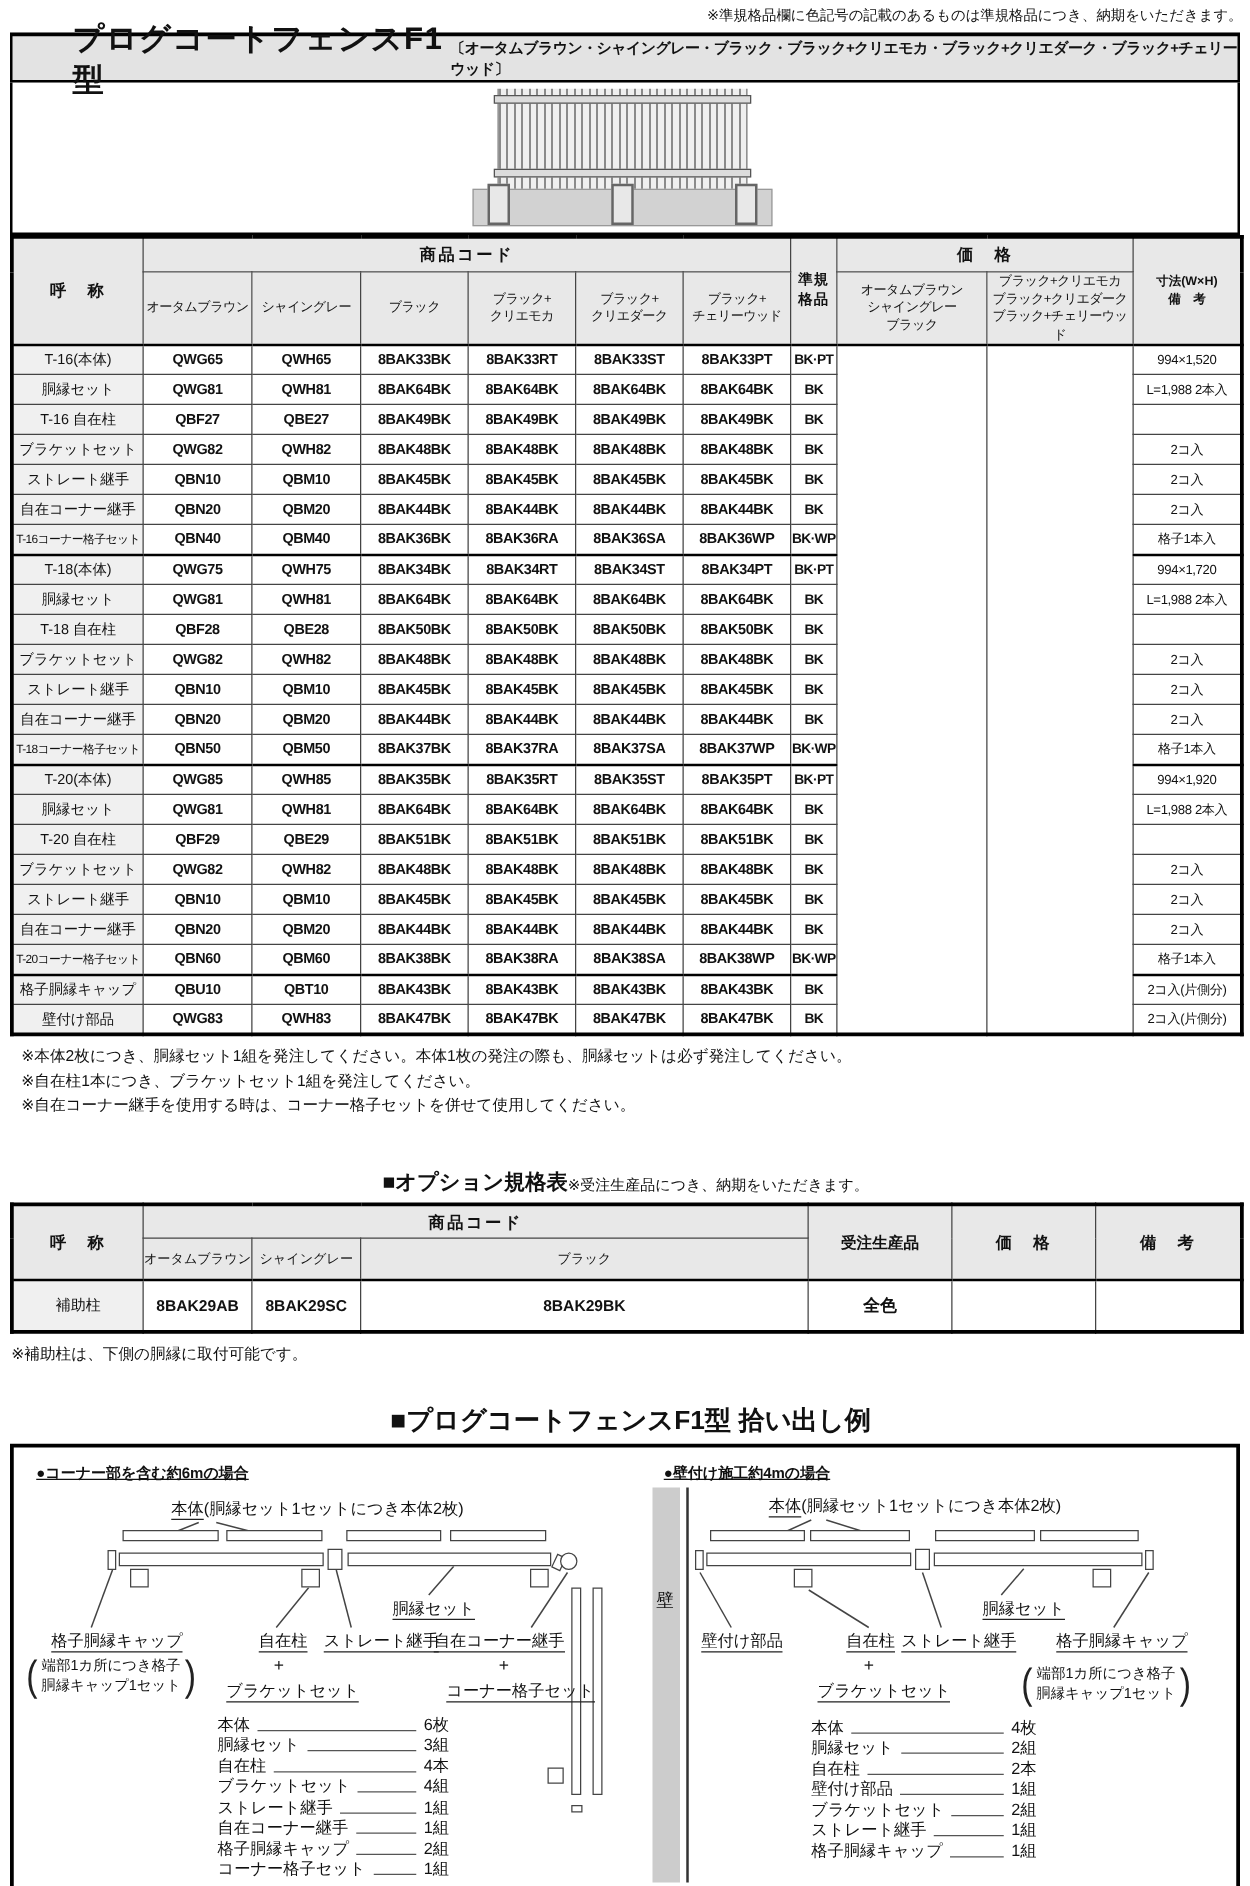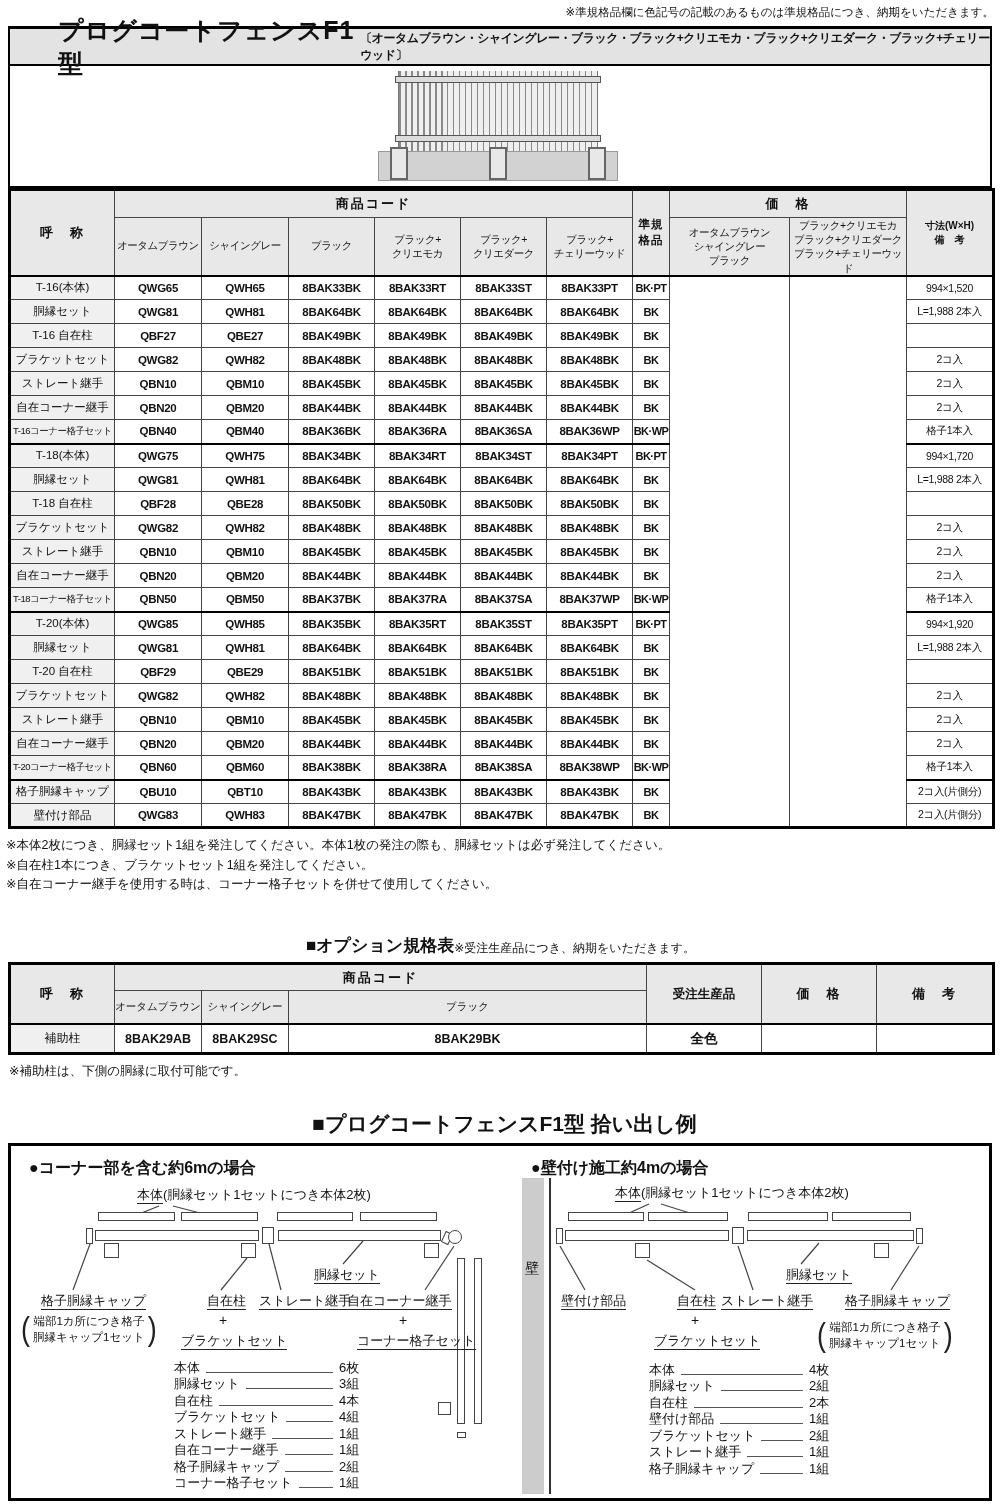--- a/index.html
+++ b/index.html
@@ -38,41 +38,41 @@
   .mt tbody td { height:24px; font-size:12px; background:#fff; }
   .mt tbody td.rl { background:#f0f0f0; font-size:11.5px; }
   .mt tbody td.rl.sm { font-size:9.5px; letter-spacing:-0.5px; }
   .mt tbody td.code { font-weight:bold; font-size:11.5px; letter-spacing:-0.3px; }
   .mt tbody td.std { font-weight:bold; font-size:11px; letter-spacing:-0.5px; }
   .mt tbody td.dims { font-size:10.5px; letter-spacing:-0.3px; }
   .mt tbody td.price { background:#fff; }
   .mt tbody tr:first-child td { border-top:2px solid #000; }
   .mt tbody tr.group-end td { border-bottom:2px solid #000; }
 
-  .notes { margin:7px 0 0 6px; font-size:12.5px; line-height:1.55; }
+  .notes { margin:7px 0 0 17px; font-size:12.5px; line-height:1.55; }
 
   .opt-head { margin:40px 8px 5px 9px; display:flex; justify-content:center; align-items:flex-end; }
   .opt-title { font-size:17px; font-weight:bold; }
   .opt-note { font-size:12px; }
   .ot { margin:0 8px; width:984px; border:3px solid #000; }
   .ot th,.ot td { border:1px solid #444; text-align:center; vertical-align:middle; }
   .ot thead th { background:#e8e8e8; font-weight:normal; }
   .ot .hsec { font-weight:bold; font-size:13px; height:27px; letter-spacing:2px; }
   .ot .hcolor { font-size:10.5px; height:33px; }
-  .ot tbody td { height:30px; font-size:13px; background:#fff; }
+  .ot tbody td { height:42px; font-size:13px; background:#fff; }
   .ot tbody td.rl { background:#f0f0f0; font-size:12px; }
   .ot tbody td.code { font-weight:bold; font-size:12.5px; }
   .ot tbody td.order { font-weight:bold; font-size:13.5px; }
   .ot tbody tr td { border-top:2px solid #000; }
   .opt-foot { margin:8px 0 0 9px; font-size:12.5px; }
 
   .pickup-title { margin:30px 0 5px 9px; font-size:21px; font-weight:bold;text-align:center; }
   .pickup-box { margin:4px 8px 0 8px; width:984px; height:358px; border:3px solid #000; position:relative; }
   .pickup-box .abs { position:absolute; }
-  .ex-heading { font-size:16px; font-weight:bold; }
+  .ex-heading { font-size:12px; font-weight:bold;text-decoration:underline; }
   .dlabel { font-size:13px; white-space:nowrap; }
   .u { border-bottom:1px solid #222; padding-bottom:1px; }
   .plus { font-size:14px; }
   .shape { position:absolute; border:1px solid #444; background:#fff; }
   .wallbar { position:absolute; background:#ccc; }
   .wallline { position:absolute; background:#333; width:2px; }
   .circ { border-radius:50%; }
   .pnote { position:absolute; display:flex; align-items:center; }
   .pnote .pp { font-size:27px; font-weight:100; color:#222; transform:scaleY(1.25); }
   .pnote .pntext { white-space:pre-line; font-size:11.5px; line-height:1.35; text-align:center; padding:0 3px; }

